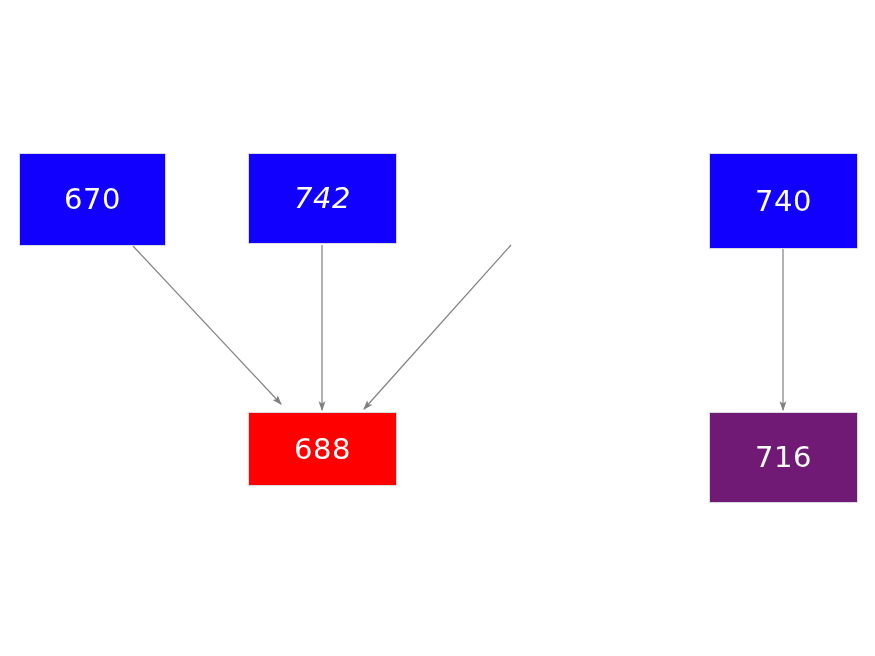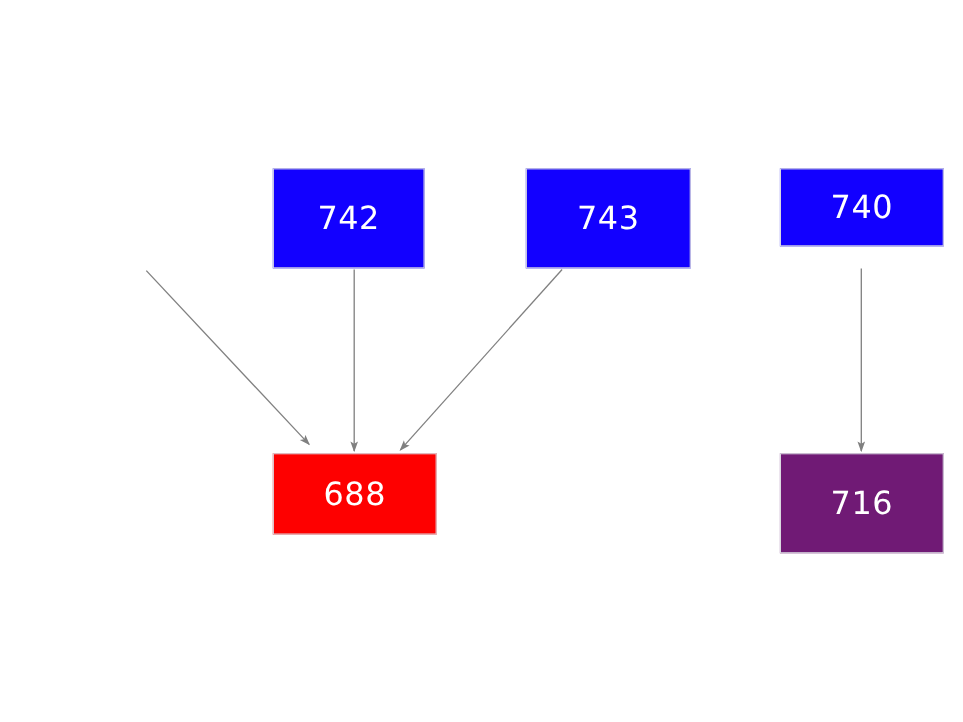--- a/index.html
+++ b/index.html
@@ -58,27 +58,27 @@
       <marker id="arrowhead" markerWidth="9" markerHeight="9" refX="7.4" refY="3.1" orient="auto" markerUnits="strokeWidth">
         <path d="M 0.2,0.2 L 8.4,3.1 L 0.2,6.0 L 2.0,3.1 Z" fill="#808080"></path>
       </marker>
     </defs>
     <line x1="133" y1="246" x2="281" y2="404" stroke="#808080" stroke-width="1.2" marker-end="url(#arrowhead)"></line>
     <line x1="322" y1="245" x2="322" y2="410" stroke="#808080" stroke-width="1.2" marker-end="url(#arrowhead)"></line>
     <line x1="511" y1="245" x2="364" y2="409" stroke="#808080" stroke-width="1.2" marker-end="url(#arrowhead)"></line>
     <line x1="783" y1="244" x2="783" y2="410" stroke="#808080" stroke-width="1.2" marker-end="url(#arrowhead)"></line>
   </svg>
 
-  <div class="node" id="node-n742" style="left: 248px; top: 153px; width: 138px; height: 91px; background: rgb(18, 0, 255); border-color: rgb(217, 217, 224);">
+  <div class="node" id="node-n670" style="left: 19px; top: 153px; width: 147px; height: 93px; background: rgb(18, 0, 255); border-color: rgb(217, 217, 224);">
+    <span class="node-label">670</span>
+  </div>
+  <div class="node" id="node-n742" style="left: 248px; top: 153px; width: 149px; height: 91px; background: rgb(18, 0, 255); border-color: rgb(217, 217, 224); font-style: italic;">
     <span class="node-label">742</span>
   </div>
-  <div class="node" id="node-n743" style="left: 478px; top: 153px; width: 150px; height: 91px; background: rgb(18, 0, 255); border-color: rgb(217, 217, 224);">
-    <span class="node-label">743</span>
-  </div>
-  <div class="node" id="node-n740" style="left: 709px; top: 153px; width: 149px; height: 71px; background: rgb(18, 0, 255); border-color: rgb(217, 217, 224);">
+  <div class="node" id="node-n740" style="left: 709px; top: 153px; width: 149px; height: 96px; background: rgb(18, 0, 255); border-color: rgb(217, 217, 224);">
     <span class="node-label">740</span>
   </div>
   <div class="node" id="node-n688" style="left: 248px; top: 412px; width: 149px; height: 74px; background: rgb(254, 0, 0); border-color: rgb(217, 217, 224);">
     <span class="node-label">688</span>
   </div>
   <div class="node" id="node-n716" style="left: 709px; top: 412px; width: 149px; height: 91px; background: #701a75; border-color: rgb(217, 217, 224);">
     <span class="node-label">716</span>
   </div>
 
 </div>

